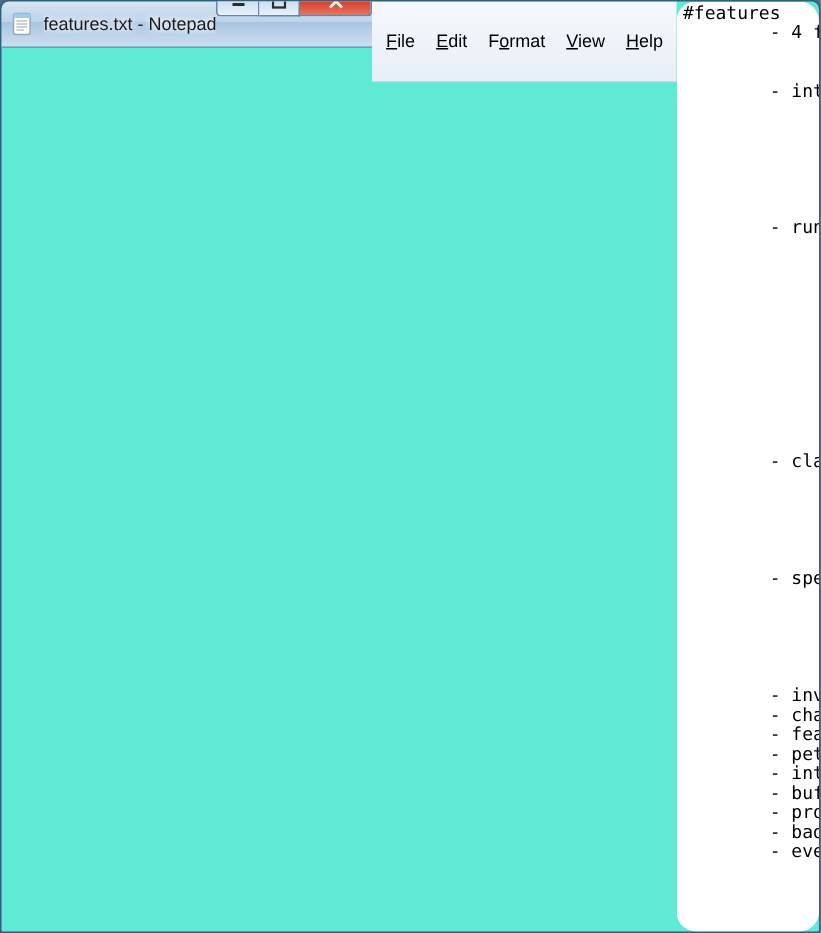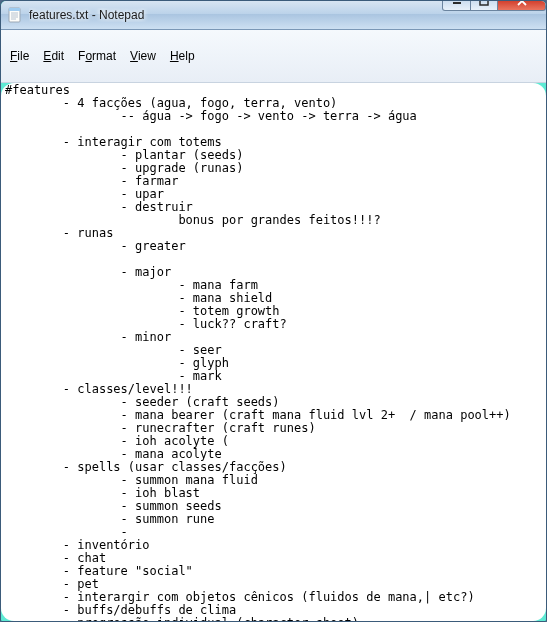--- a/index.html
+++ b/index.html
@@ -11,21 +11,21 @@
   }
   .window {
     width: 547px;
     height: 622px;
     box-sizing: border-box;
     background: #5eead4;
     border: 1px solid #3b5b7a;
     border-radius: 6px 6px 2px 2px;
     box-shadow: 0 0 8px rgba(0,0,0,0.5);
     display: flex;
-    flex-direction: column;
+    flex-direction: row;
     overflow: hidden;
   }
   
   .titlebar {
     height: 30px;
     background: linear-gradient(to bottom, #d7e4f2 0%, #bcd3ea 45%, #a9c4e0 46%, #cde0f2 100%);
     border-bottom: 1px solid #7a97b6;
     display: flex;
     align-items: center;
     padding: 0 0 0 6px;

